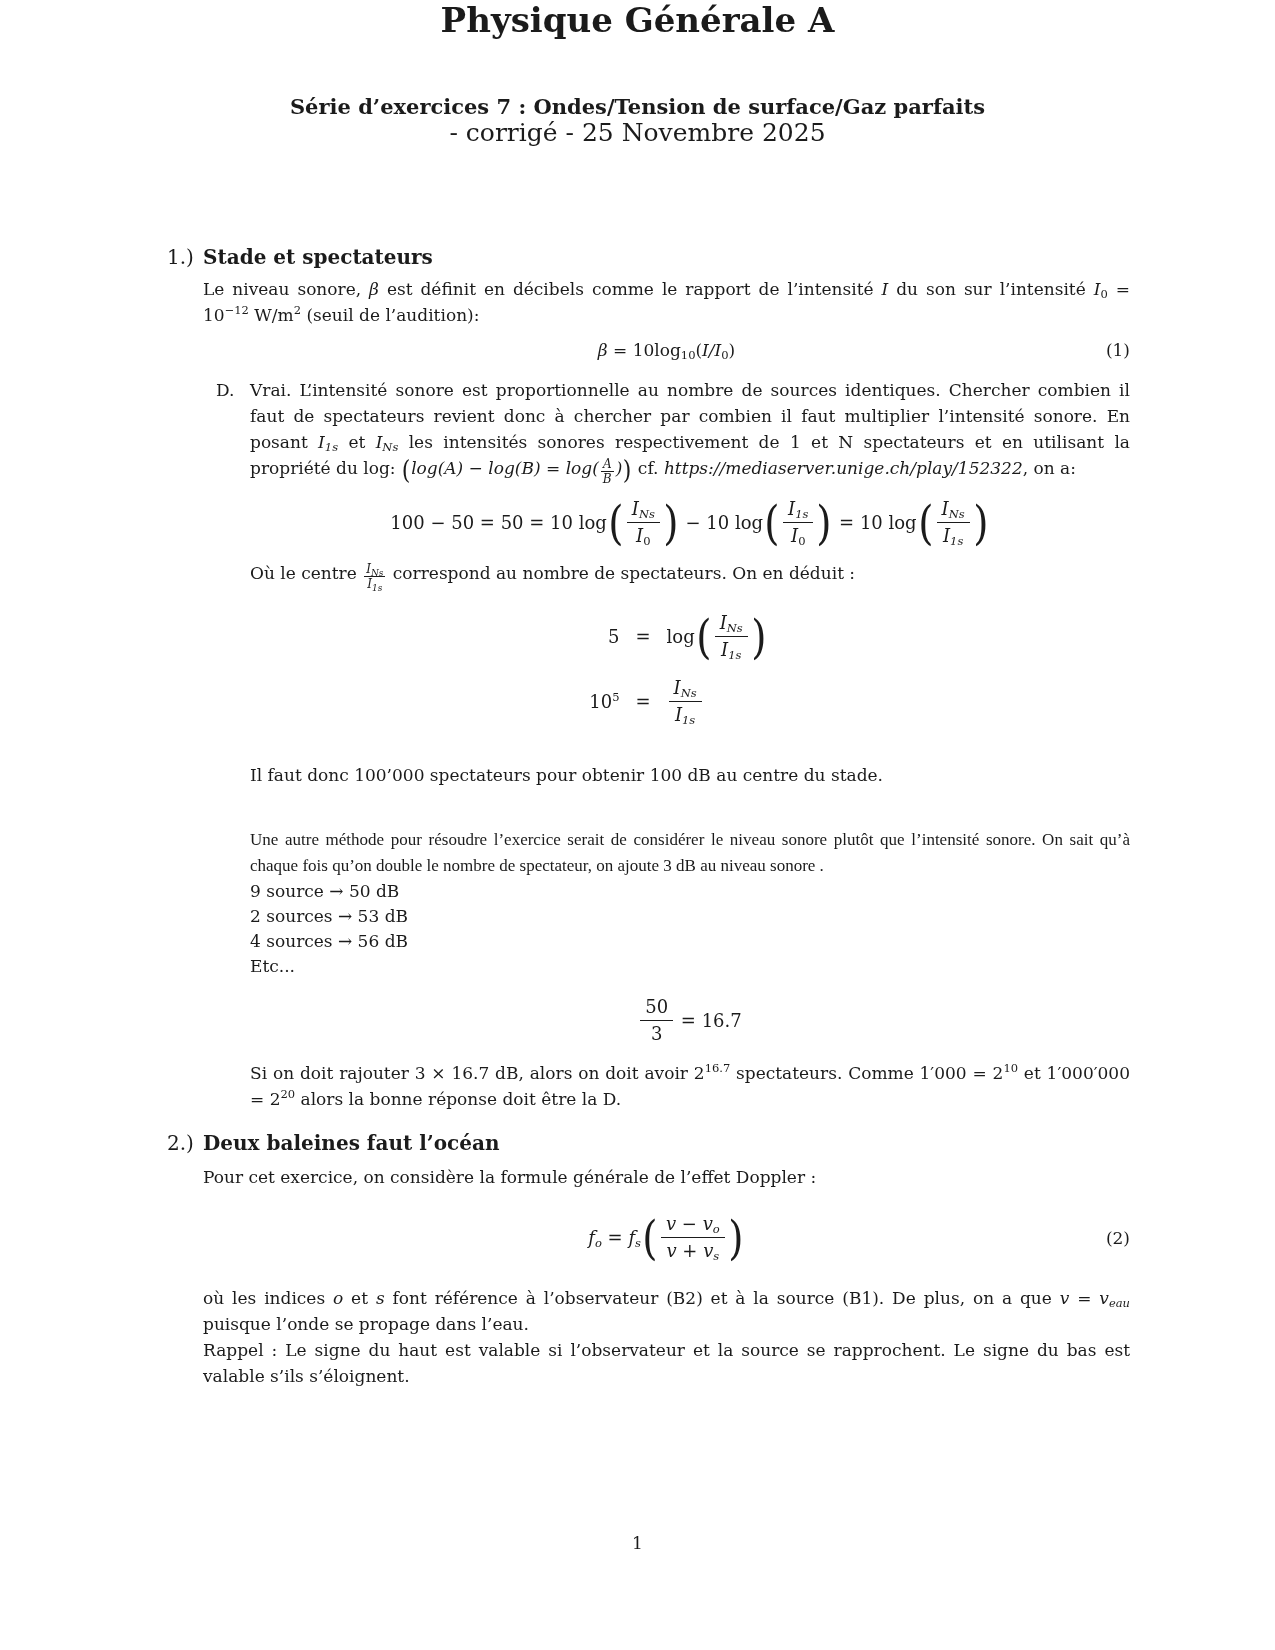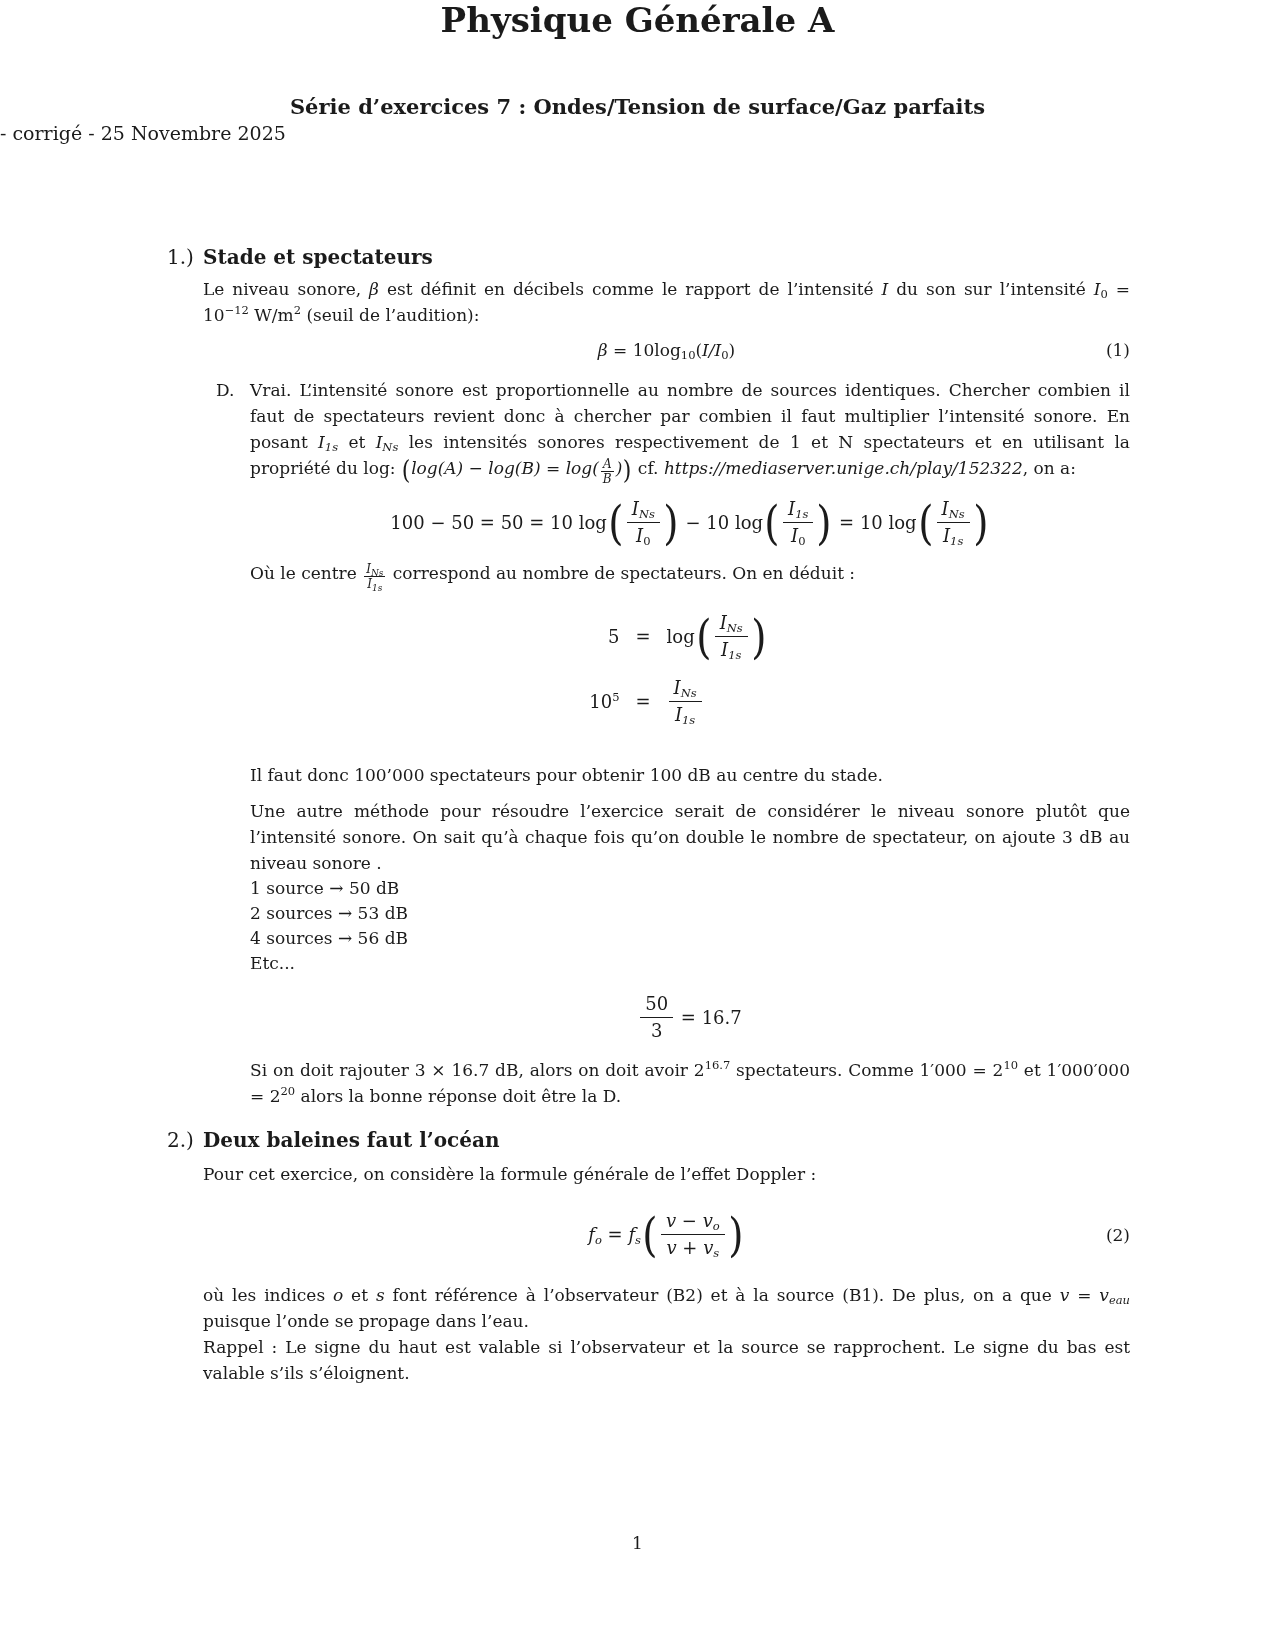--- a/index.html
+++ b/index.html
@@ -7,21 +7,21 @@
     position:relative;
     width:1275px;height:1650px;
     background:#ffffff;
     color:#1b1b1b;
     font-family:"DejaVu Serif","Liberation Serif",serif;
     font-size:17px;line-height:26px;
     overflow:hidden;
   }
   .doc-title{font-size:34px;line-height:40px;font-weight:bold;text-align:center;}
   .doc-subtitle{margin-top:54px;font-size:21px;line-height:26px;font-weight:bold;text-align:center;}
-  .doc-dateline{font-size:19px;line-height:26px;}
+  .doc-dateline{font-size:25px;line-height:26px;text-align:center;}
   .main{margin-left:167px;margin-right:145px;}
   .item-head{margin-top:98px;font-size:20px;}
   .item-head .ilabel{display:inline-block;width:36px;}
   .item-head .ititle{font-weight:bold;}
   .body-p{margin:6px 0 0 36px;text-align:justify;}
   .eqrow{position:relative;display:flex;align-items:center;justify-content:center;}
   .eqrow.in1{margin:9px 0 9px 36px;}
   .eqtag{position:absolute;right:0;top:50%;transform:translateY(-50%);}
   .ditem{position:relative;margin-top:14px;margin-left:49px;padding-left:34px;}
   .dlabel{position:absolute;left:0;top:0;}
@@ -43,21 +43,21 @@
   .sfrac .num{display:block;border-bottom:1px solid #1b1b1b;padding:0 2px 1px;}
   .sfrac .den{display:block;padding:1px 2px 0;}
   .dispeq{display:flex;align-items:center;justify-content:center;margin:12px 0;}
   .alignwrap{display:flex;flex-direction:column;align-items:center;margin:14px 0 10px;}
   .alignrow{display:flex;align-items:center;margin:7px 0;}
   .alhs{min-width:56px;text-align:right;font-size:18px;}
   .arel{padding:0 16px;font-size:18px;}
   .arhs{min-width:150px;display:flex;align-items:center;font-size:18px;}
   .dbline{line-height:25px;}
   .m-top28{margin-top:28px;}
-  .m-top24{margin-top:10px;}
+  .m-top24{margin-top:39px;font-family:Liberation Serif, serif;}
   .m-top14{margin-top:14px;}
   .m-top8{margin-top:8px;}
   .pagenum{position:absolute;left:0;right:0;bottom:94px;text-align:center;}
 </style>
 </head>
 <body>
 
 <div class="page">
 
   <div class="doc-title">Physique Générale A</div>
@@ -132,21 +132,21 @@
                 <span class="num"><span class="it">I</span><sub class="it">Ns</sub></span>
                 <span class="den"><span class="it">I</span><sub class="it">1s</sub></span>
               </span>
           </span>
         </div>
       </div>
 
       <p class="dp m-top28" style="margin-bottom:0;">Il faut donc 100’000 spectateurs pour obtenir 100 dB au centre du stade.</p>
 
       <p class="dp m-top24" style="margin-bottom:0;">Une autre méthode pour résoudre l’exercice serait de considérer le niveau sonore plutôt que l’intensité sonore. On sait qu’à chaque fois qu’on double le nombre de spectateur, on ajoute 3 dB au niveau sonore .</p>
-      <div class="dbline">1 source → 50 dB</div>
+      <div class="dbline">9 source → 50 dB</div>
       <div class="dbline">2 sources → 53 dB</div>
       <div class="dbline">4 sources → 56 dB</div>
       <div class="dbline">Etc...</div>
 
       <div class="dispeq" style="margin:16px 0 14px;">
         <span class="eqbody">
           <span class="frac">
               <span class="num">50</span>
               <span class="den">3</span>
             </span>

